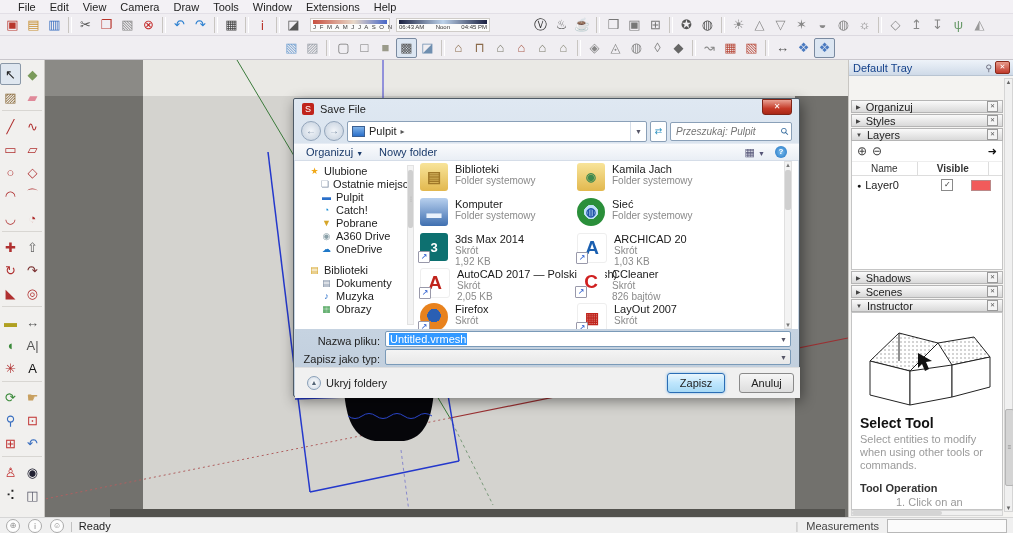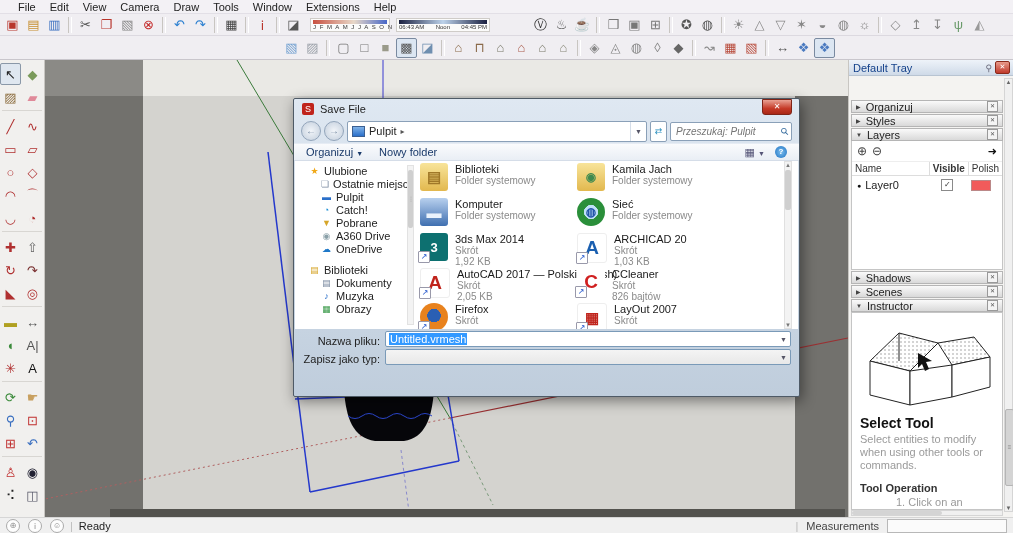--- a/index.html
+++ b/index.html
@@ -43,21 +43,21 @@
   .winx{width:13px;height:11px;background:linear-gradient(#e89a8a,#c0392a);border:1px solid #8a2a1a;border-radius:2px;
         color:#fff;font-size:7px;line-height:10px;text-align:center;}
   .pin{color:#667;font-size:9px;margin-right:3px;}
   .secbar{left:2px;width:152px;height:13px;background:linear-gradient(#fafafa,#d9d9d9);border:1px solid #b5b5b5;
           display:flex;align-items:center;padding:0 4px;box-sizing:border-box;gap:5px;position:absolute;}
   .secbar .arr{font-size:6px;color:#444;}
   .secbar .lbl{flex:1;font-size:11px;color:#222;}
   .secx{width:9px;height:9px;border:1px solid #999;background:#f4f4f4;color:#555;font-size:6px;line-height:8px;text-align:center;}
   .panel{left:2px;width:152px;background:#fff;border:1px solid #c5c5c5;border-top:none;position:absolute;box-sizing:border-box;}
   #layerhdr{display:flex;border-bottom:1px solid #ddd;border-top:1px solid #eee;font-size:10px;color:#333;}
-  #layerhdr div{padding:1px 3px;border-right:1px solid #ddd;}
+  #layerhdr div{padding:1px 19px;border-right:1px solid #ddd;}
   .trayscroll{left:155px;top:18px;width:9px;height:434px;background:#f0f0f0;border:1px solid #d5d5d5;position:absolute;box-sizing:border-box;}
   .trayscroll .a{font-size:6px;color:#666;text-align:center;display:block;}
   .trayscroll .thumb{position:absolute;left:0px;top:330px;width:7px;height:75px;background:#d4d4d4;border:1px solid #b5b5b5;border-radius:2px;
                      color:#888;font-size:6px;text-align:center;line-height:75px;}
   .chk{width:10px;height:10px;border:1px solid #8a8a8a;background:#fff;font-size:8px;line-height:9px;text-align:center;color:#333;}
   
   #instr{left:2px;top:252px;width:152px;height:198px;background:#fff;border:1px solid #c5c5c5;position:absolute;overflow:hidden;box-sizing:border-box;}
   #instr h1{margin:0;font-size:14px;color:#111;}
   #instr .desc{color:#9a9a9a;font-size:11px;line-height:13px;margin-top:2px;}
   #instr h2{margin:10px 0 0 0;font-size:11px;color:#333;}
@@ -741,20 +741,28 @@
       <span class="dd">▼</span>
     </span>
   </div>
   <div class="frow" style="top:250px;">
     <span class="lab">Zapisz jako typ:</span>
     <span class="combo gray">
       <span class="dd">▼</span>
     </span>
   </div>
 
+  <div id="dbottom">
+    <span id="hidefold">
+      <span class="cir">▲</span>
+      <span>Ukryj foldery</span>
+    </span>
+    <span class="btn" id="savebtn">Zapisz</span>
+    <span class="btn" id="cancelbtn">Anuluj</span>
+  </div>
 </div>
 
 <div id="tray" class="abs">
   <div id="trayhead" class="abs">
     <span class="t">Default Tray</span>
     <span class="pin">⚲</span>
     <span class="winx"><span>✕</span></span>
   </div>
 
   <div class="secbar" style="top:40px;">

